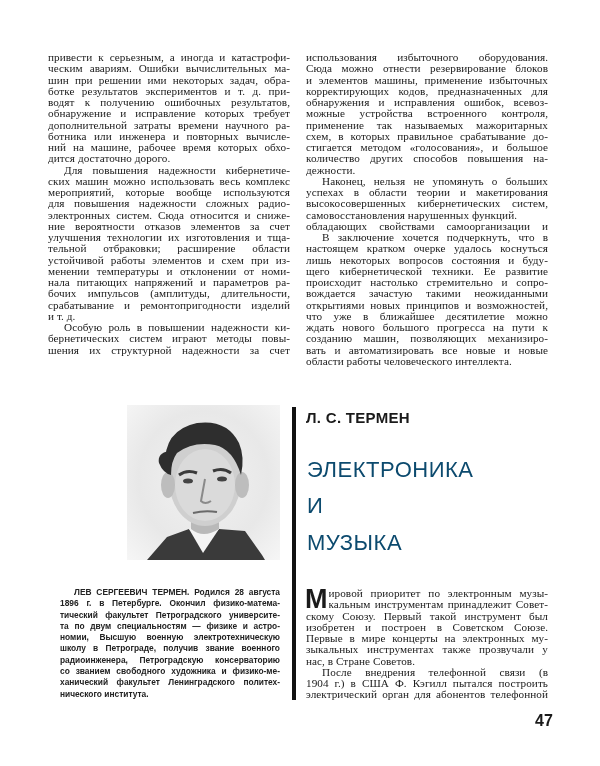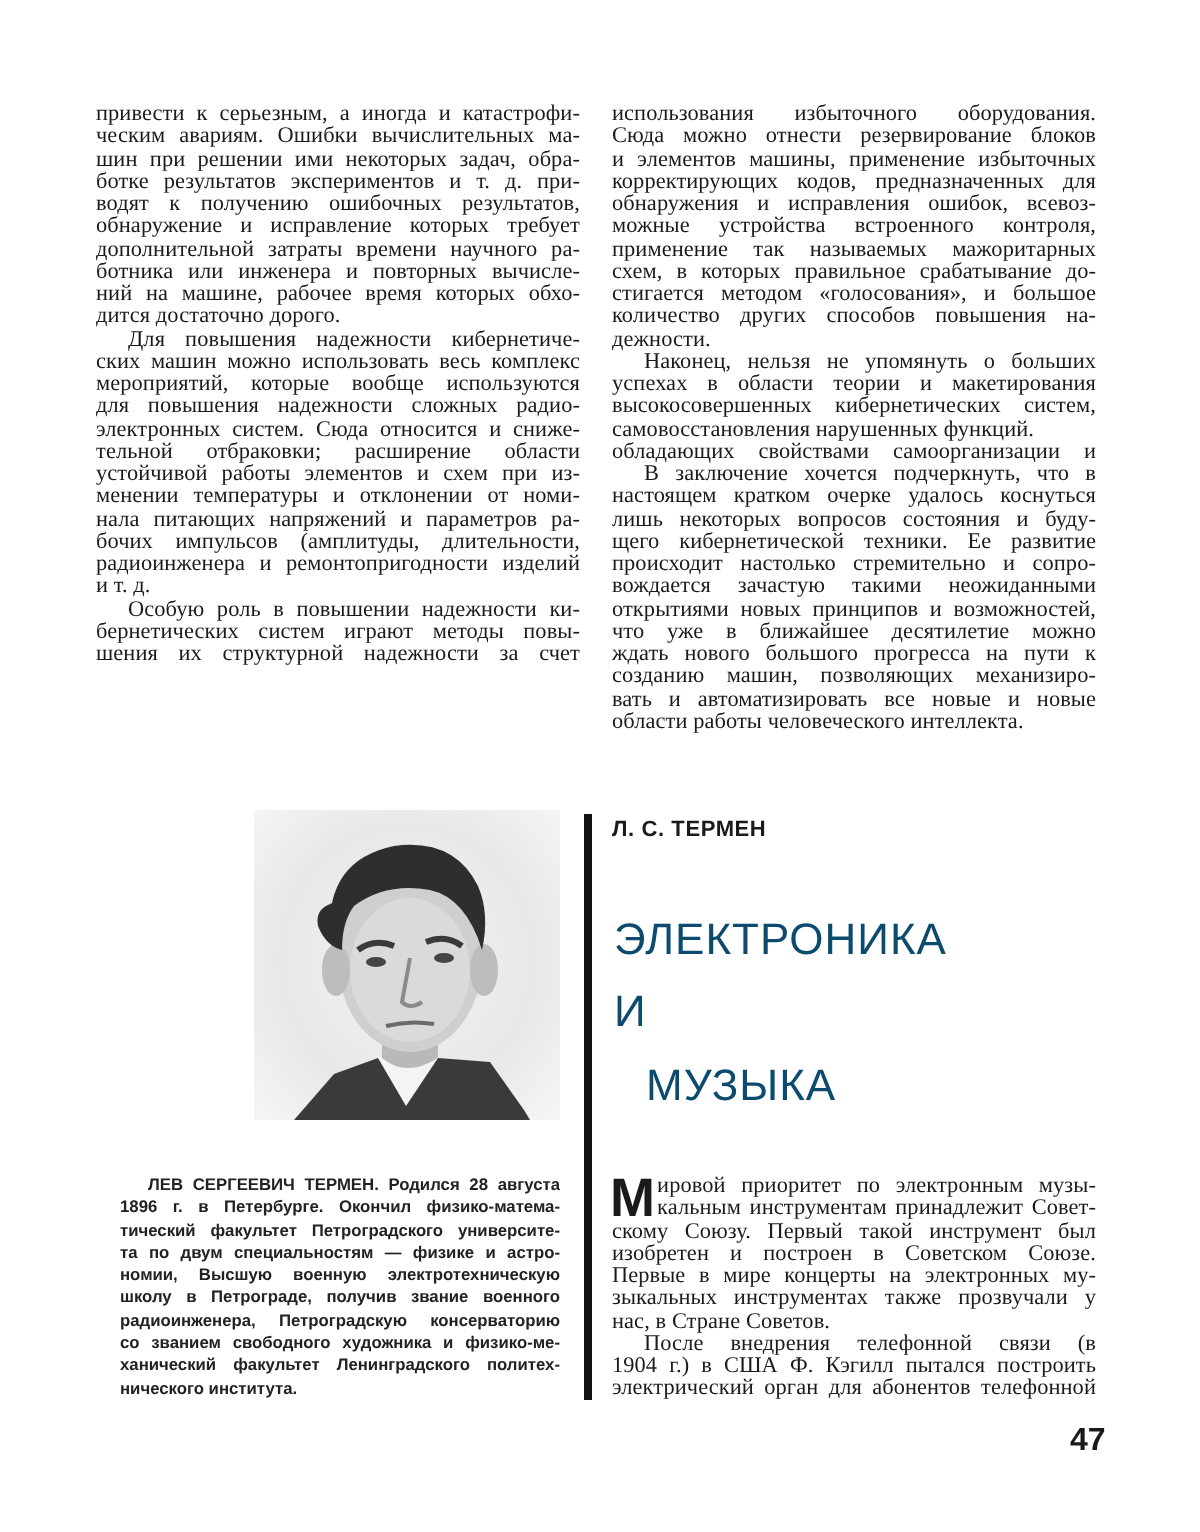--- a/index.html
+++ b/index.html
@@ -20,29 +20,29 @@
     position: absolute; left: 127px; top: 405px; width: 153px; height: 155px;
     background: radial-gradient(ellipse at 50% 48%, #f2f2f2 0%, #e8e8e8 60%, #f6f6f6 100%);
     overflow: hidden;
   }
   #photo svg { display: block; }
   #bar {
     position: absolute; left: 292px; top: 407px; width: 4px; height: 293px; background: #111;
   }
   #author {
     position: absolute; left: 306px; top: 409px;
-    font-family: "Liberation Sans", sans-serif; font-weight: bold; font-size: 11px; letter-spacing: 0.3px;
+    font-family: "Liberation Sans", sans-serif; font-weight: bold; font-size: 15px; letter-spacing: 0.3px;
   }
   .title-line {
     position: absolute; left: 307px; font-family: "Liberation Sans", sans-serif;
     font-size: 22px; letter-spacing: 0.5px; color: #0c4a6e;
   }
   #t1 { top: 457px; }
   #t2 { top: 493px; }
-  #t3 { top: 530px; margin-left: 16px; }
+  #t3 { top: 530px; }
   #caption {
     position: absolute; left: 60px; top: 587px; width: 220px;
     font-family: "Liberation Sans", sans-serif; font-size: 8.4px; line-height: 11.3px;
     font-weight: bold; color: #222;
   }
   #caption .ln { display: block; white-space: nowrap; text-align: justify; text-align-last: justify; overflow: hidden; }
   #caption .ln.last { text-align-last: left; }
   #article-body { left: 306px; top: 588px; width: 242px; }
   #dropcap {
     float: left; font-family: "Liberation Sans", sans-serif; font-weight: bold;
@@ -68,26 +68,28 @@
     <span class="ln">ботника или инженера и повторных вычисле-</span>
     <span class="ln">ний на машине, рабочее время которых обхо-</span>
     <span class="ln last">дится достаточно дорого.</span>
   </p>
   <p>
     <span class="ln" style="padding-left:16px">Для повышения надежности кибернетиче-</span>
     <span class="ln">ских машин можно использовать весь комплекс</span>
     <span class="ln">мероприятий, которые вообще используются</span>
     <span class="ln">для повышения надежности сложных радио-</span>
     <span class="ln">электронных систем. Сюда относится и сниже-</span>
+    <span class="ln">ние вероятности отказов элементов за счет</span>
+    <span class="ln">улучшения технологии их изготовления и тща-</span>
     <span class="ln">тельной отбраковки; расширение области</span>
     <span class="ln">устойчивой работы элементов и схем при из-</span>
     <span class="ln">менении температуры и отклонении от номи-</span>
     <span class="ln">нала питающих напряжений и параметров ра-</span>
     <span class="ln">бочих импульсов (амплитуды, длительности,</span>
-    <span class="ln">радиоинженера и ремонтопригодности изделий</span>
+    <span class="ln">срабатывание и ремонтопригодности изделий</span>
     <span class="ln last">и т. д.</span>
   </p>
   <p>
     <span class="ln" style="padding-left:16px">Особую роль в повышении надежности ки-</span>
     <span class="ln">бернетических систем играют методы повы-</span>
     <span class="ln">шения их структурной надежности за счет</span>
   </p>
 </div>
 
 <div class="col" id="right-col">

